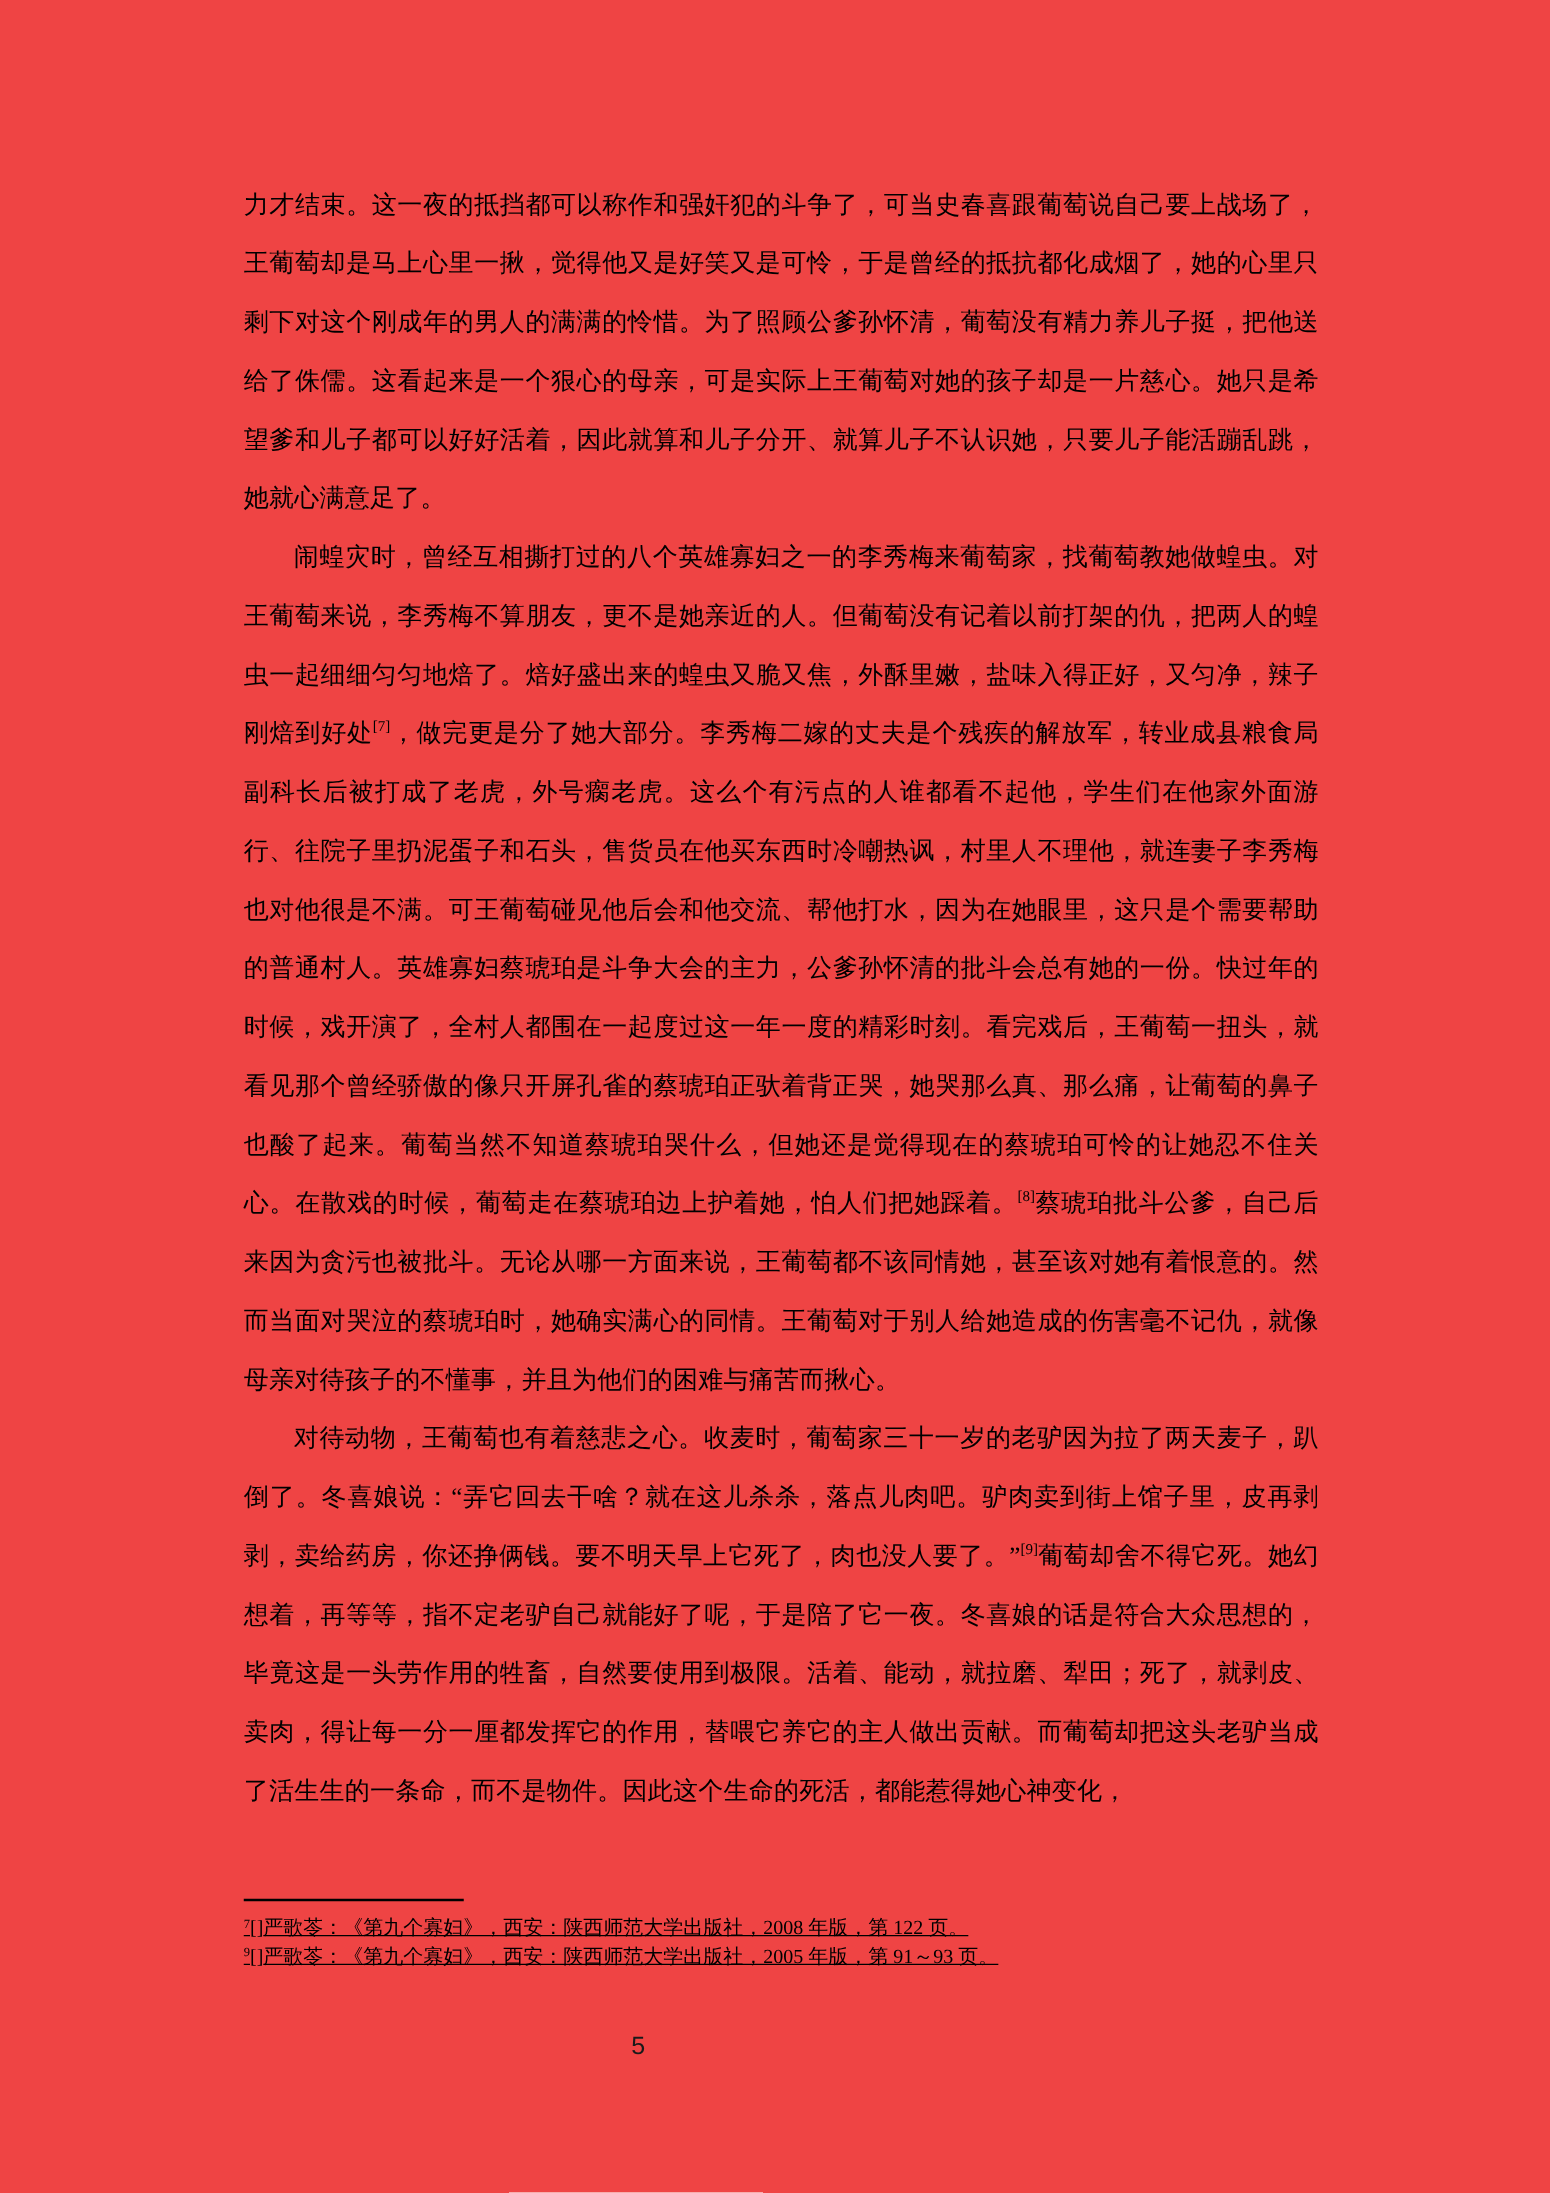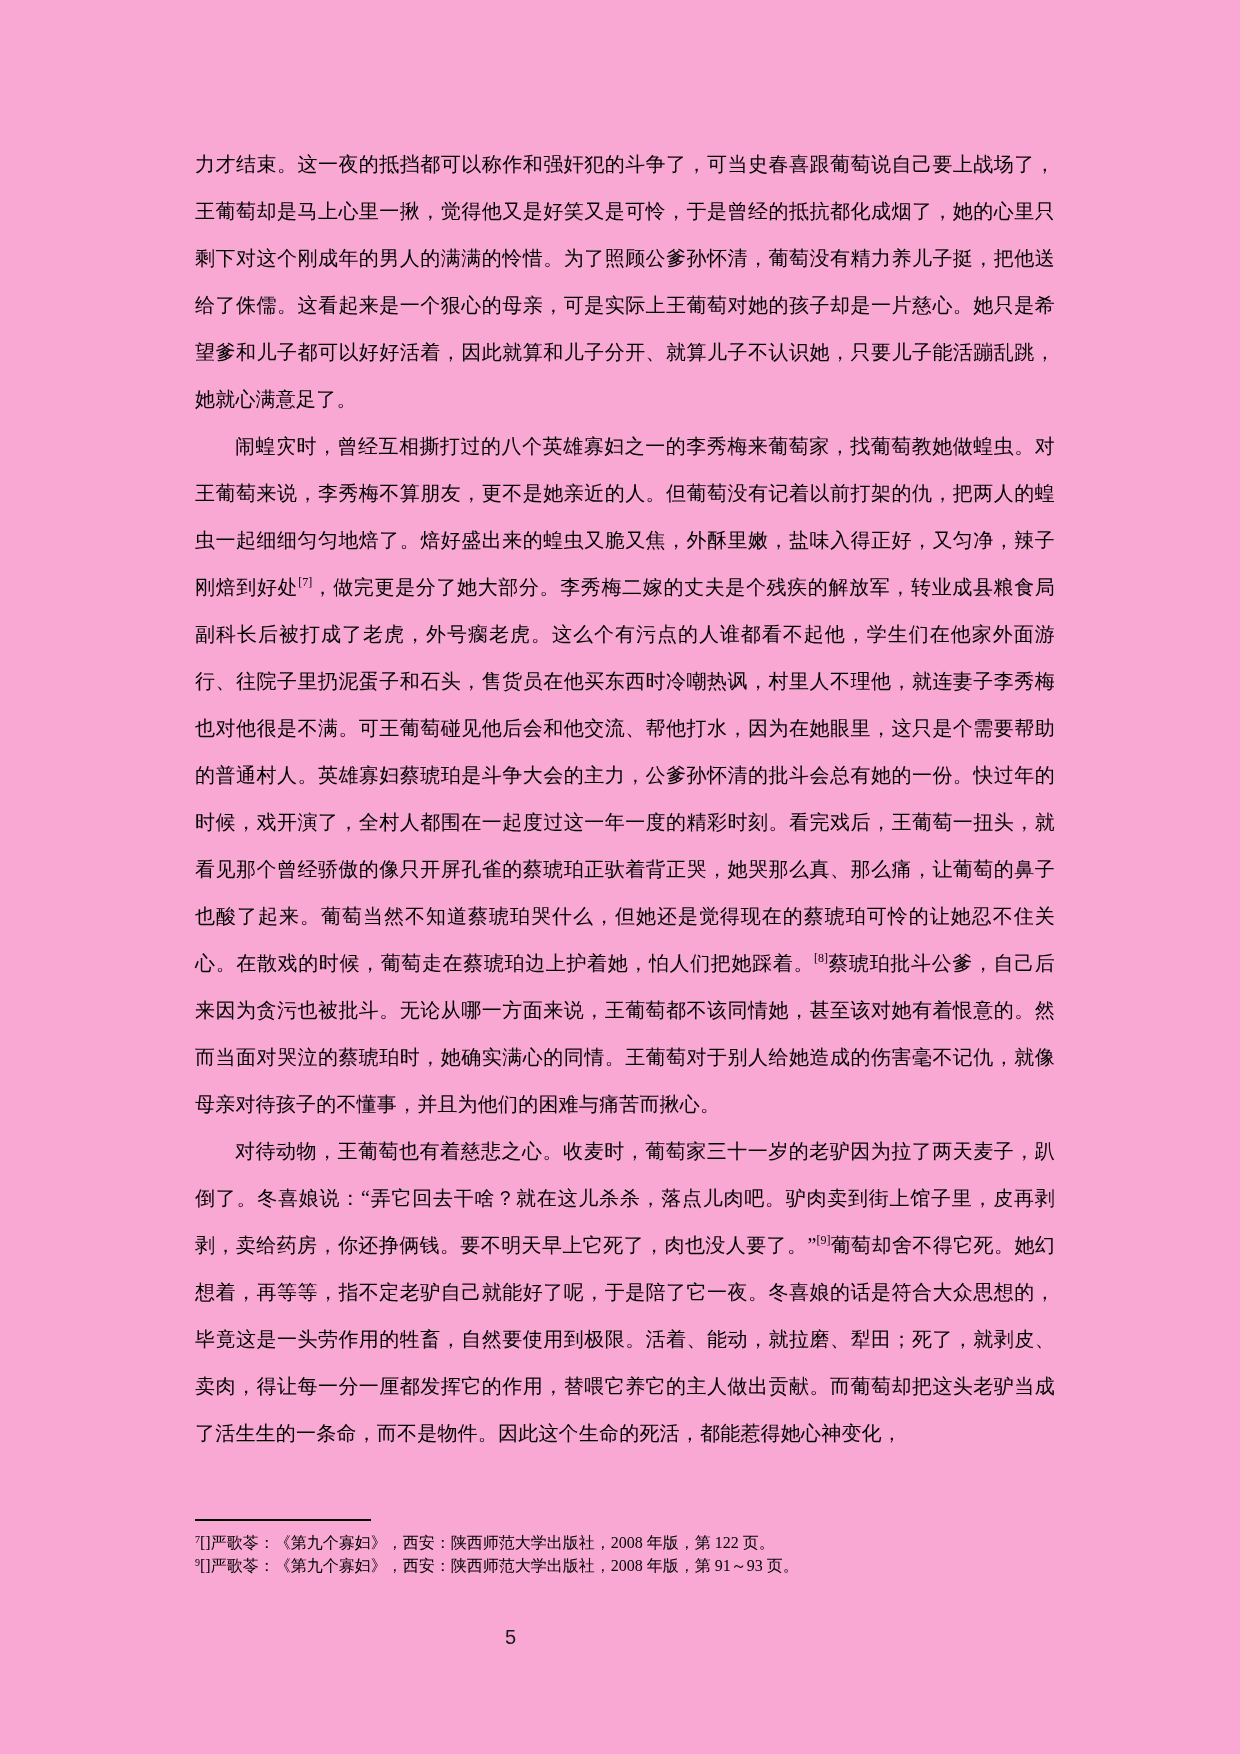--- a/index.html
+++ b/index.html
@@ -4,21 +4,21 @@
   <style>
     html, body {
       margin: 0;
       padding: 0;
       background: #ffffff;
     }
     .page {
       position: relative;
       width: 1240px;
       height: 1754px;
-      background: #f9a8d4;
+      background: #ef4444;
       color: #000000;
       font-family: "Liberation Serif", "DejaVu Serif", serif;
       overflow: hidden;
     }
     .body-text {
       position: absolute;
       left: 195px;
       top: 141px;
       width: 860px;
     }
@@ -48,20 +48,21 @@
     .fn-rule {
       width: 176px;
       height: 0;
       border-top: 2px solid #000000;
       margin-bottom: 10px;
     }
     .footnote {
       font-size: 16px;
       line-height: 23px;
       letter-spacing: 0;
+      text-decoration: underline;
     }
     .fn-marker {
       font-size: 10px;
       line-height: 0;
       vertical-align: 5px;
     }
     .page-number {
       position: absolute;
       left: 505px;
       top: 1626px;
@@ -86,18 +87,18 @@
     <p class="para indent"><span>对待动物，王葡萄也有着慈悲之心。收麦时，葡萄家三十一岁的老驴因为拉了两天麦子，趴倒了。冬喜娘说：“弄它回去干啥？就在这儿杀杀，落点儿肉吧。驴肉卖到街上馆子里，皮再剥剥，卖给药房，你还挣俩钱。要不明天早上它死了，肉也没人要了。”</span><sup class="ref">[9]</sup><span>葡萄却舍不得它死。她幻想着，再等等，指不定老驴自己就能好了呢，于是陪了它一夜。冬喜娘的话是符合大众思想的，毕竟这是一头劳作用的牲畜，自然要使用到极限。活着、能动，就拉磨、犁田；死了，就剥皮、卖肉，得让每一分一厘都发挥它的作用，替喂它养它的主人做出贡献。而葡萄却把这头老驴当成了活生生的一条命，而不是物件。因此这个生命的死活，都能惹得她心神变化，</span></p>
 
   </div>
 
   <div class="footnote-area">
     <div class="fn-rule"></div>
 
     <div class="footnote"><sup class="fn-marker">7</sup><span>[]</span><span>严歌苓：《第九个寡妇》，西安：陕西师范大学出版社，2008 年版，第 122 页。</span></div>
 
 
-    <div class="footnote"><sup class="fn-marker">9</sup><span>[]</span><span>严歌苓：《第九个寡妇》，西安：陕西师范大学出版社，2008 年版，第 91～93 页。</span></div>
+    <div class="footnote"><sup class="fn-marker">9</sup><span>[]</span><span>严歌苓：《第九个寡妇》，西安：陕西师范大学出版社，2005 年版，第 91～93 页。</span></div>
   </div>
 
   <div class="page-number">5</div>
 
 </div>
 
 </body></html>

